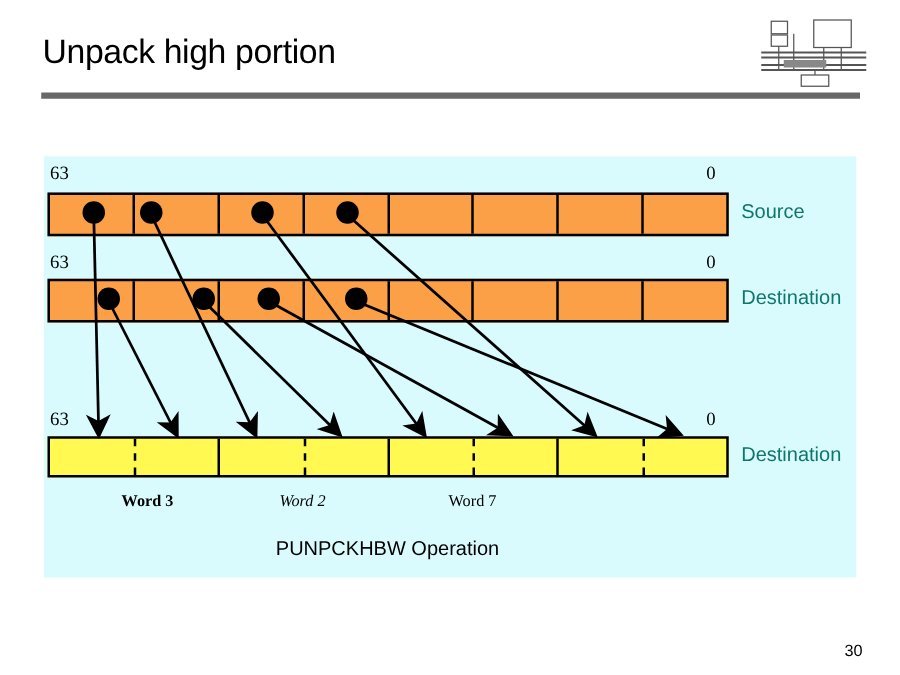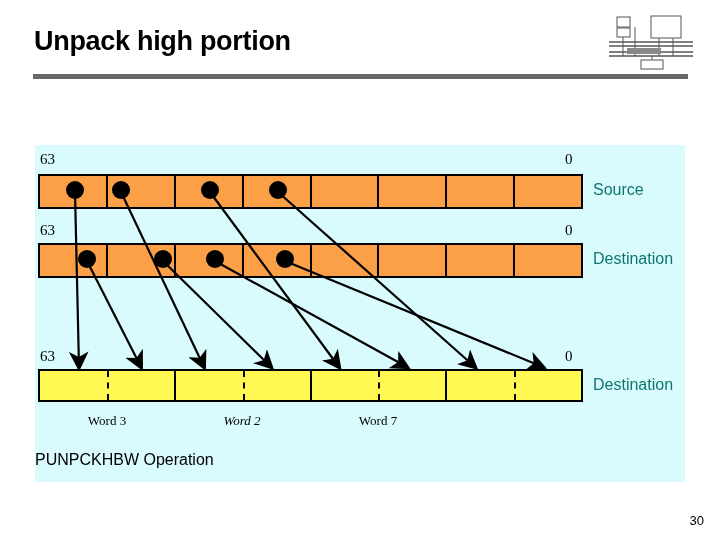--- a/index.html
+++ b/index.html
@@ -14,21 +14,21 @@
     overflow: hidden;
     font-family: "Liberation Sans", sans-serif;
   }
 
   
   #slide-title {
     position: absolute;
     left: 34px;
     top: 26px;
     font-size: 27px;
-    font-weight: bold;
+    font-weight: normal;
     color: #000000;
     letter-spacing: -0.3px;
     white-space: nowrap;
   }
   #title-rule {
     position: absolute;
     left: 33px;
     top: 74px;
     width: 655px;
     height: 5px;
@@ -45,21 +45,20 @@
   }
 
   
   #diagram-panel {
     position: absolute;
     left: 35px;
     top: 125px;
     width: 650px;
     height: 337px;
     background: #d9fbfd;
-    margin-top: 20px;
   }
 
   
   .bit-label {
     position: absolute;
     font-family: "Liberation Serif", serif;
     font-size: 15px;
     color: #000000;
   }
 
@@ -135,21 +134,21 @@
     left: 0;
     top: 0;
     width: 650px;
     height: 337px;
     pointer-events: none;
   }
 
   
   #page-number {
     position: absolute;
-    right: 16px;
+    right: 30px;
     bottom: 12px;
     font-family: "Liberation Sans", sans-serif;
     font-size: 13px;
     color: #000000;
   }
 </style>
 </head>
 <body>
 
 <div id="slide-title">Unpack high portion</div>
@@ -212,25 +211,25 @@
 
   <div class="bar bar-result" style="left:3px; top:224px; width:545px; height:33px;">
     <div class="word-group"></div>
     <div class="word-group"></div>
     <div class="word-group"></div>
     <div class="word-group"></div>
   </div>
 
   <div class="row-caption" style="left:558px; top:231px;">Destination</div>
 
-  <div class="word-caption" style="left:4px; top:268px; width:136px;">Word 3</div>
+  <div class="word-caption" style="left:15px; top:268px; width:136px;font-weight:bold;">Word 3</div>
   <div class="word-caption" style="left:139px; top:268px; width:136px;font-style:italic;">Word 2</div>
   <div class="word-caption" style="left:275px; top:268px; width:136px;">Word 7</div>
 
-  <div id="operation-caption" style="left:0px; top:306px; width:550px; text-align:left;">PUNPCKHBW Operation</div>
+  <div id="operation-caption" style="left:0px; top:306px; width:550px; text-align:center;">PUNPCKHBW Operation</div>
 
   <svg id="connectors" viewBox="0 0 650 337">
     <defs>
       <marker id="arrowhead" markerWidth="9" markerHeight="9" refX="7" refY="4.5" orient="auto" markerUnits="strokeWidth">
         <path d="M0,0 L9,4.5 L0,9 L2.4,4.5 Z" fill="#000000"></path>
       </marker>
     </defs>
 
     <line x1="40" y1="47" x2="44" y2="222" stroke="#000" stroke-width="2.2" marker-end="url(#arrowhead)"></line>
 

